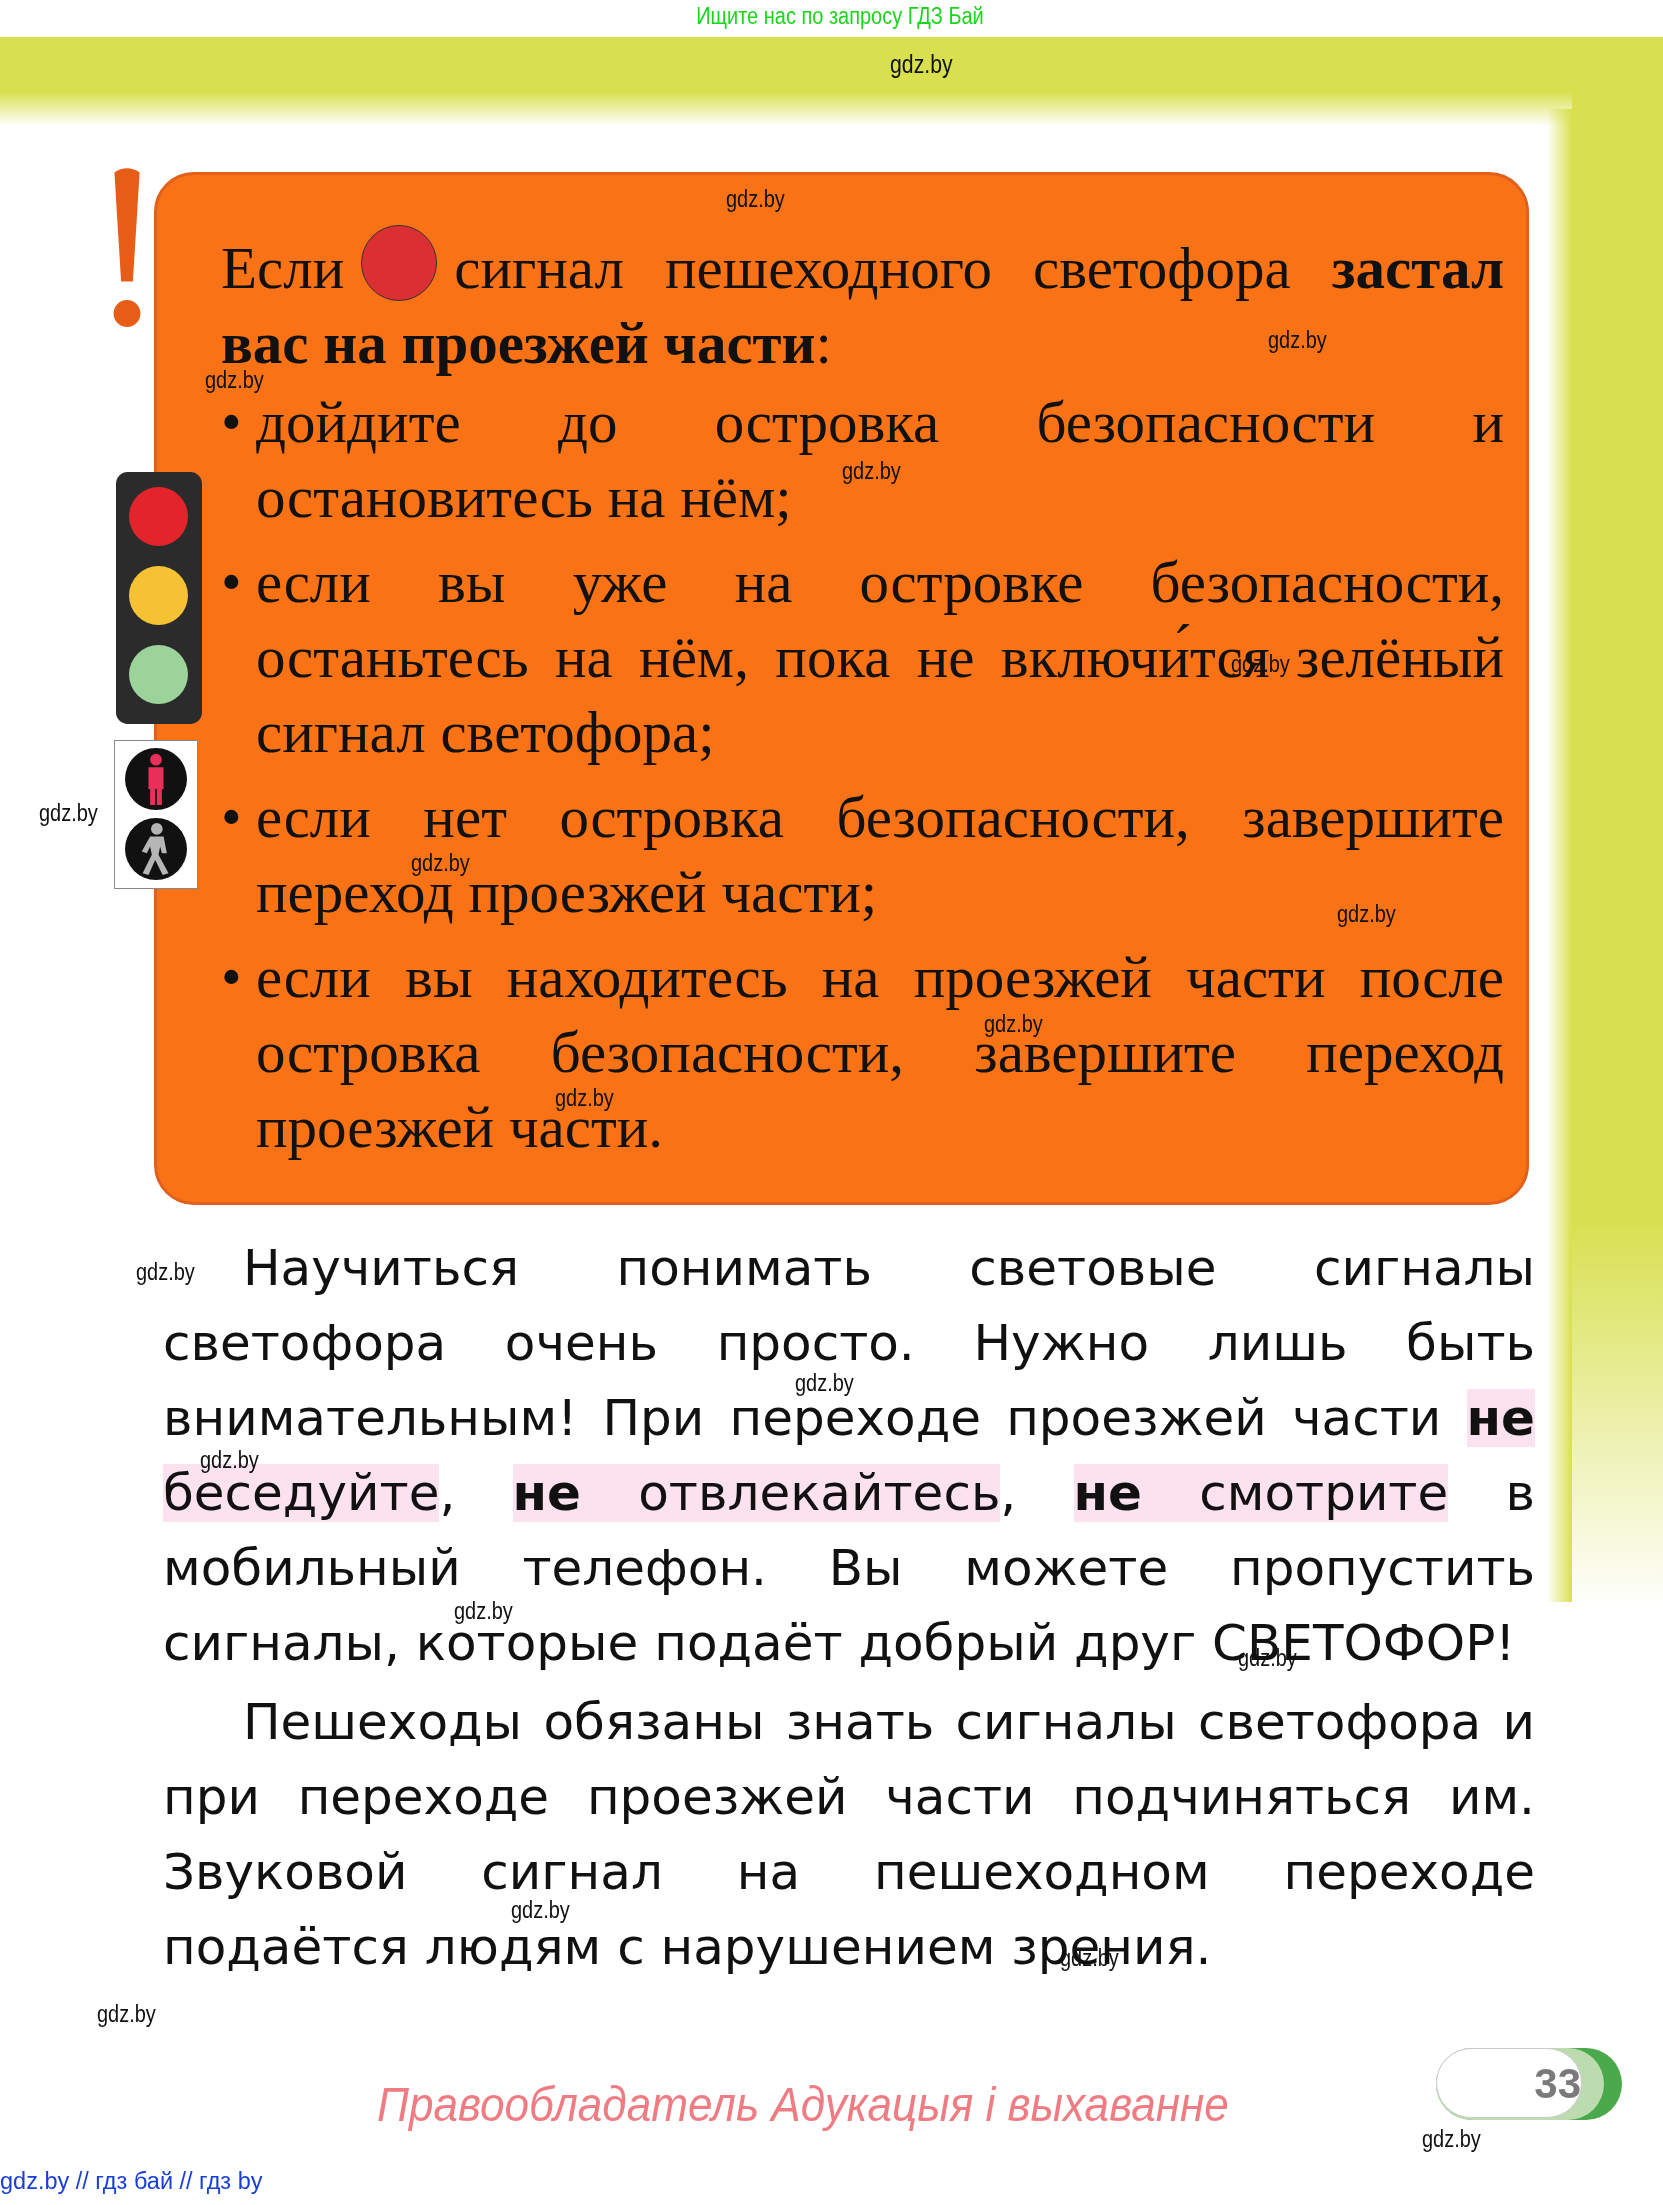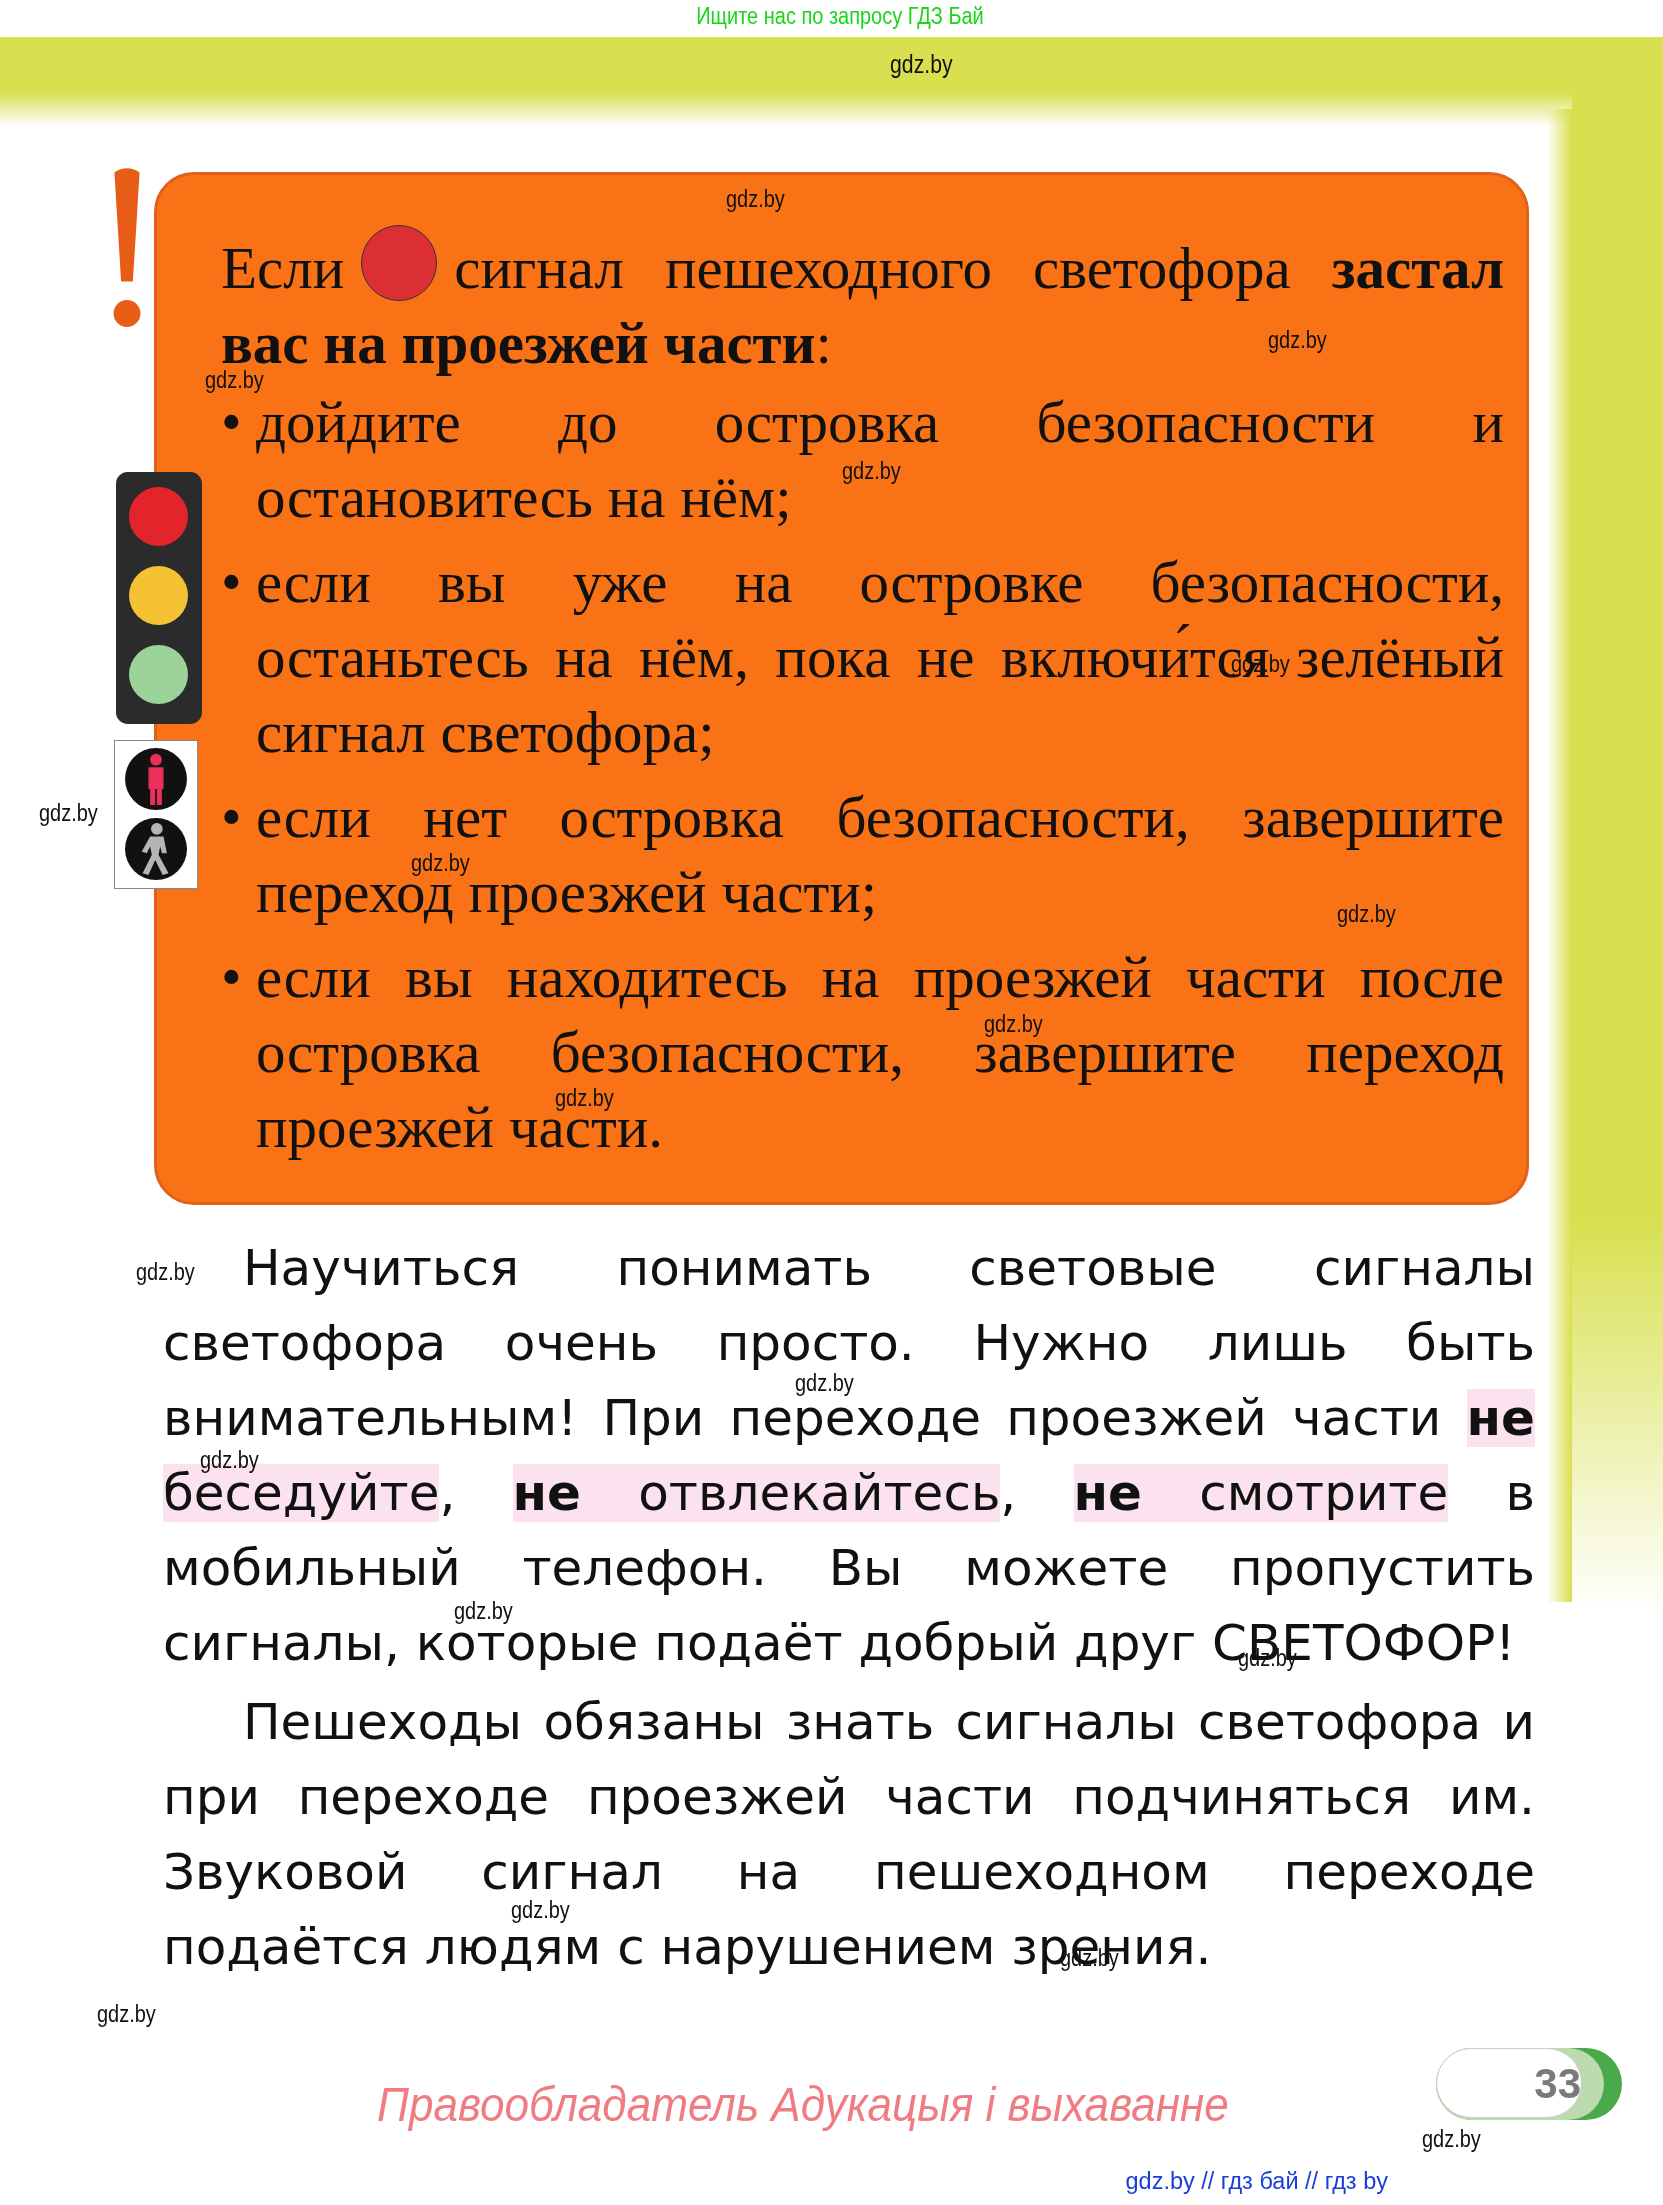--- a/index.html
+++ b/index.html
@@ -25,21 +25,21 @@
   .ped .lamp{position:absolute;left:10px;width:62px;height:62px;border-radius:50%;background:#111;}
   .sans{font-family:"DejaVu Sans",sans-serif;font-size:50px;line-height:75px;color:#111;}
   .para{position:absolute;left:163px;width:1372px;text-align:justify;}
   .hl{background:#fbe2ee;}
   .hl b{font-weight:bold;}
   .footer-copy{position:absolute;left:377px;top:2076px;font-size:49px;font-style:italic;color:#ef7c82;font-family:"Liberation Sans",sans-serif;transform:scaleX(0.9);transform-origin:left top;}
   .pagenum{position:absolute;left:1436px;top:2048px;width:188px;height:74px;}
   .pagenum .outer{position:absolute;left:0;top:0;width:186px;height:72px;border-radius:37px;background:#4aa94a;}
   .pagenum .mid{position:absolute;left:0;top:0;width:168px;height:72px;border-radius:37px;background:#bcdcb0;}
   .pagenum .inner{position:absolute;left:0;top:0;width:146px;height:70px;border-radius:35px;background:#fff;border:0.8px solid #ccc;box-sizing:border-box;text-align:right;font-size:42px;font-weight:bold;line-height:70px;color:#7a7a7a;font-family:"Liberation Sans",sans-serif;}
-  .footer-links{position:absolute;left:0;width:1388px;top:2168px;text-align:right;color:#1a3fd6;font-size:23.5px;font-family:"Liberation Sans",sans-serif;}
+  .footer-links{position:absolute;left:0;width:1388px;top:2168px;text-align:left;color:#1a3fd6;font-size:23.5px;font-family:"Liberation Sans",sans-serif;}
 </style>
 </head>
 <body>
 
 <div class="topbar">
   <div class="top-search">Ищите нас по запросу ГДЗ Бай</div>
 </div>
 <div class="green-band"></div>
 <div class="green-fade"></div>
 <div class="green-right"></div>

